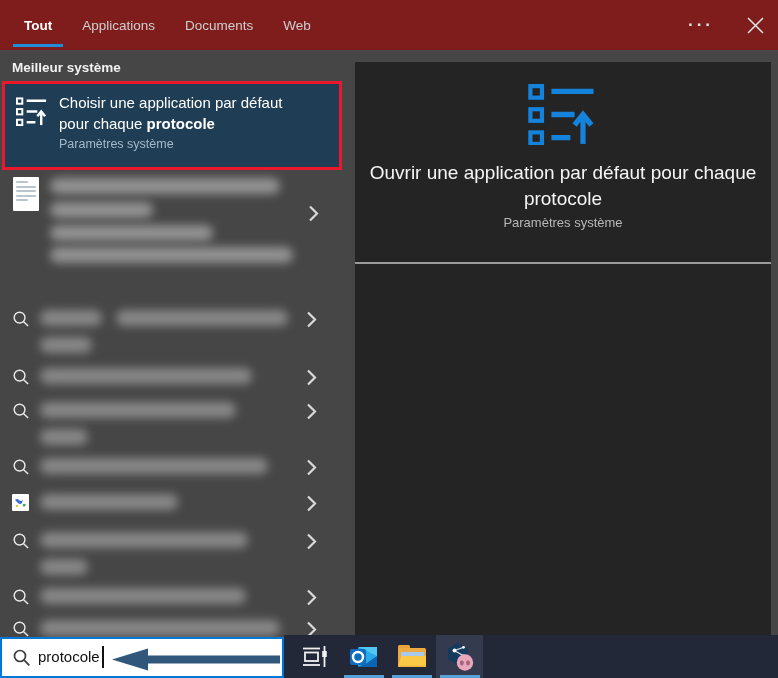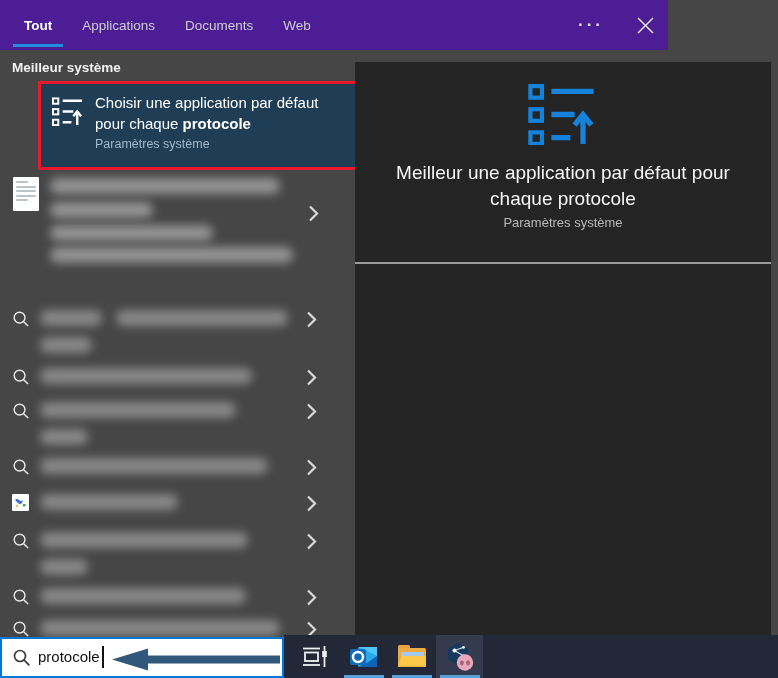--- a/index.html
+++ b/index.html
@@ -3,37 +3,37 @@
 <meta charset="utf-8">
 <style>
   html,body{margin:0;padding:0;}
   body{
     width:778px;height:678px;position:relative;overflow:hidden;
     font-family:"Liberation Sans","DejaVu Sans",sans-serif;
     background:#464646;
     -webkit-font-smoothing:antialiased;
   }
   
-  .topbar{position:absolute;left:0;top:0;width:668px;height:50px;background:#4c1d95;z-index:3;}
+  .topbar{position:absolute;left:0;top:0;width:778px;height:50px;background:#7f1d1d;z-index:3;}
   .tabs{position:absolute;left:22px;top:0;height:50px;display:flex;gap:26px;align-items:center;}
   .tab{position:relative;height:50px;display:flex;align-items:center;color:#cfcfcf;
        font-size:13.5px;cursor:default;padding:0 2px;}
   .tab.selected{color:#ffffff;font-weight:bold;}
   .tab.selected::after{content:"";position:absolute;left:50%;transform:translateX(-50%);
        bottom:3px;width:50px;height:3px;background:#1e8edd;}
   .tab .dd{margin-left:7px;font-size:8px;color:#cfcfcf;}
   .top-actions{position:absolute;right:0;top:0;height:50px;display:flex;align-items:center;}
   .more-dots{color:#e0e0e0;font-size:17px;letter-spacing:3px;font-weight:bold;margin-right:26px;line-height:10px;}
   .close-x{width:30px;height:30px;margin-right:8px;display:flex;align-items:center;justify-content:center;}
   
   .flyout{position:absolute;left:0;top:50px;width:778px;height:628px;background:#464646;z-index:1;}
   .section-label{position:absolute;left:12px;color:#f2f2f2;font-size:13.5px;font-weight:bold;}
   
   .red-box{position:absolute;left:2px;top:31px;width:334px;height:83px;
-           border:3px solid var(--red);background:var(--sel);z-index:2;margin-left:36px;}
+           border:3px solid var(--red);background:var(--sel);z-index:2;}
   .best-tile{position:absolute;inset:0;}
   .best-icon{position:absolute;left:11px;top:13px;}
   .best-title{position:absolute;left:54px;top:8px;width:270px;color:#ffffff;
               font-size:15px;line-height:21px;}
   .best-sub{position:absolute;left:54px;top:53px;color:#a3b9ca;font-size:12.5px;}
   
   .doc-tile{position:absolute;left:0;top:120px;width:345px;height:106px;}
   .doc-thumb{position:absolute;left:13px;top:7px;width:26px;height:34px;background:#ffffff;
              border-radius:1px;padding:4px 3px 0 3px;box-sizing:border-box;}
   .doc-thumb .tl{height:2px;background:#b9c4cc;margin-bottom:2.5px;border-radius:1px;}
@@ -232,21 +232,21 @@
       <g stroke="#1583dc" fill="none">
         <rect x="2" y="2" width="11" height="11" stroke-width="4"></rect>
         <rect x="2" y="24" width="11" height="11" stroke-width="4"></rect>
         <rect x="2" y="46" width="11" height="11" stroke-width="4"></rect>
         <path d="M22 7 H62 M22 29 H44 M22 51 H40" stroke-width="5"></path>
         <path d="M52 57 V32" stroke-width="5"></path>
         <path d="M44 39 L52 29 L60 39" stroke-width="5"></path>
       </g>
     </svg>
   </div>
-  <div class="pv-title">Meilleur une application par défaut pour chaque protocole</div>
+  <div class="pv-title">Ouvrir une application par défaut pour chaque protocole</div>
   <div class="pv-sub">Paramètres système</div>
   <div class="pv-divider"></div>
 </div>
 
 <div class="taskbar">
   <div class="tb-tile" style="left:8px">
     <svg width="27" height="25" viewBox="0 0 27 25">
       <g stroke="#f0f0f0" fill="none" stroke-width="1.8">
         <path d="M2 4.5 H19"></path>
           <rect x="4" y="8.5" width="13" height="8.5"></rect>

